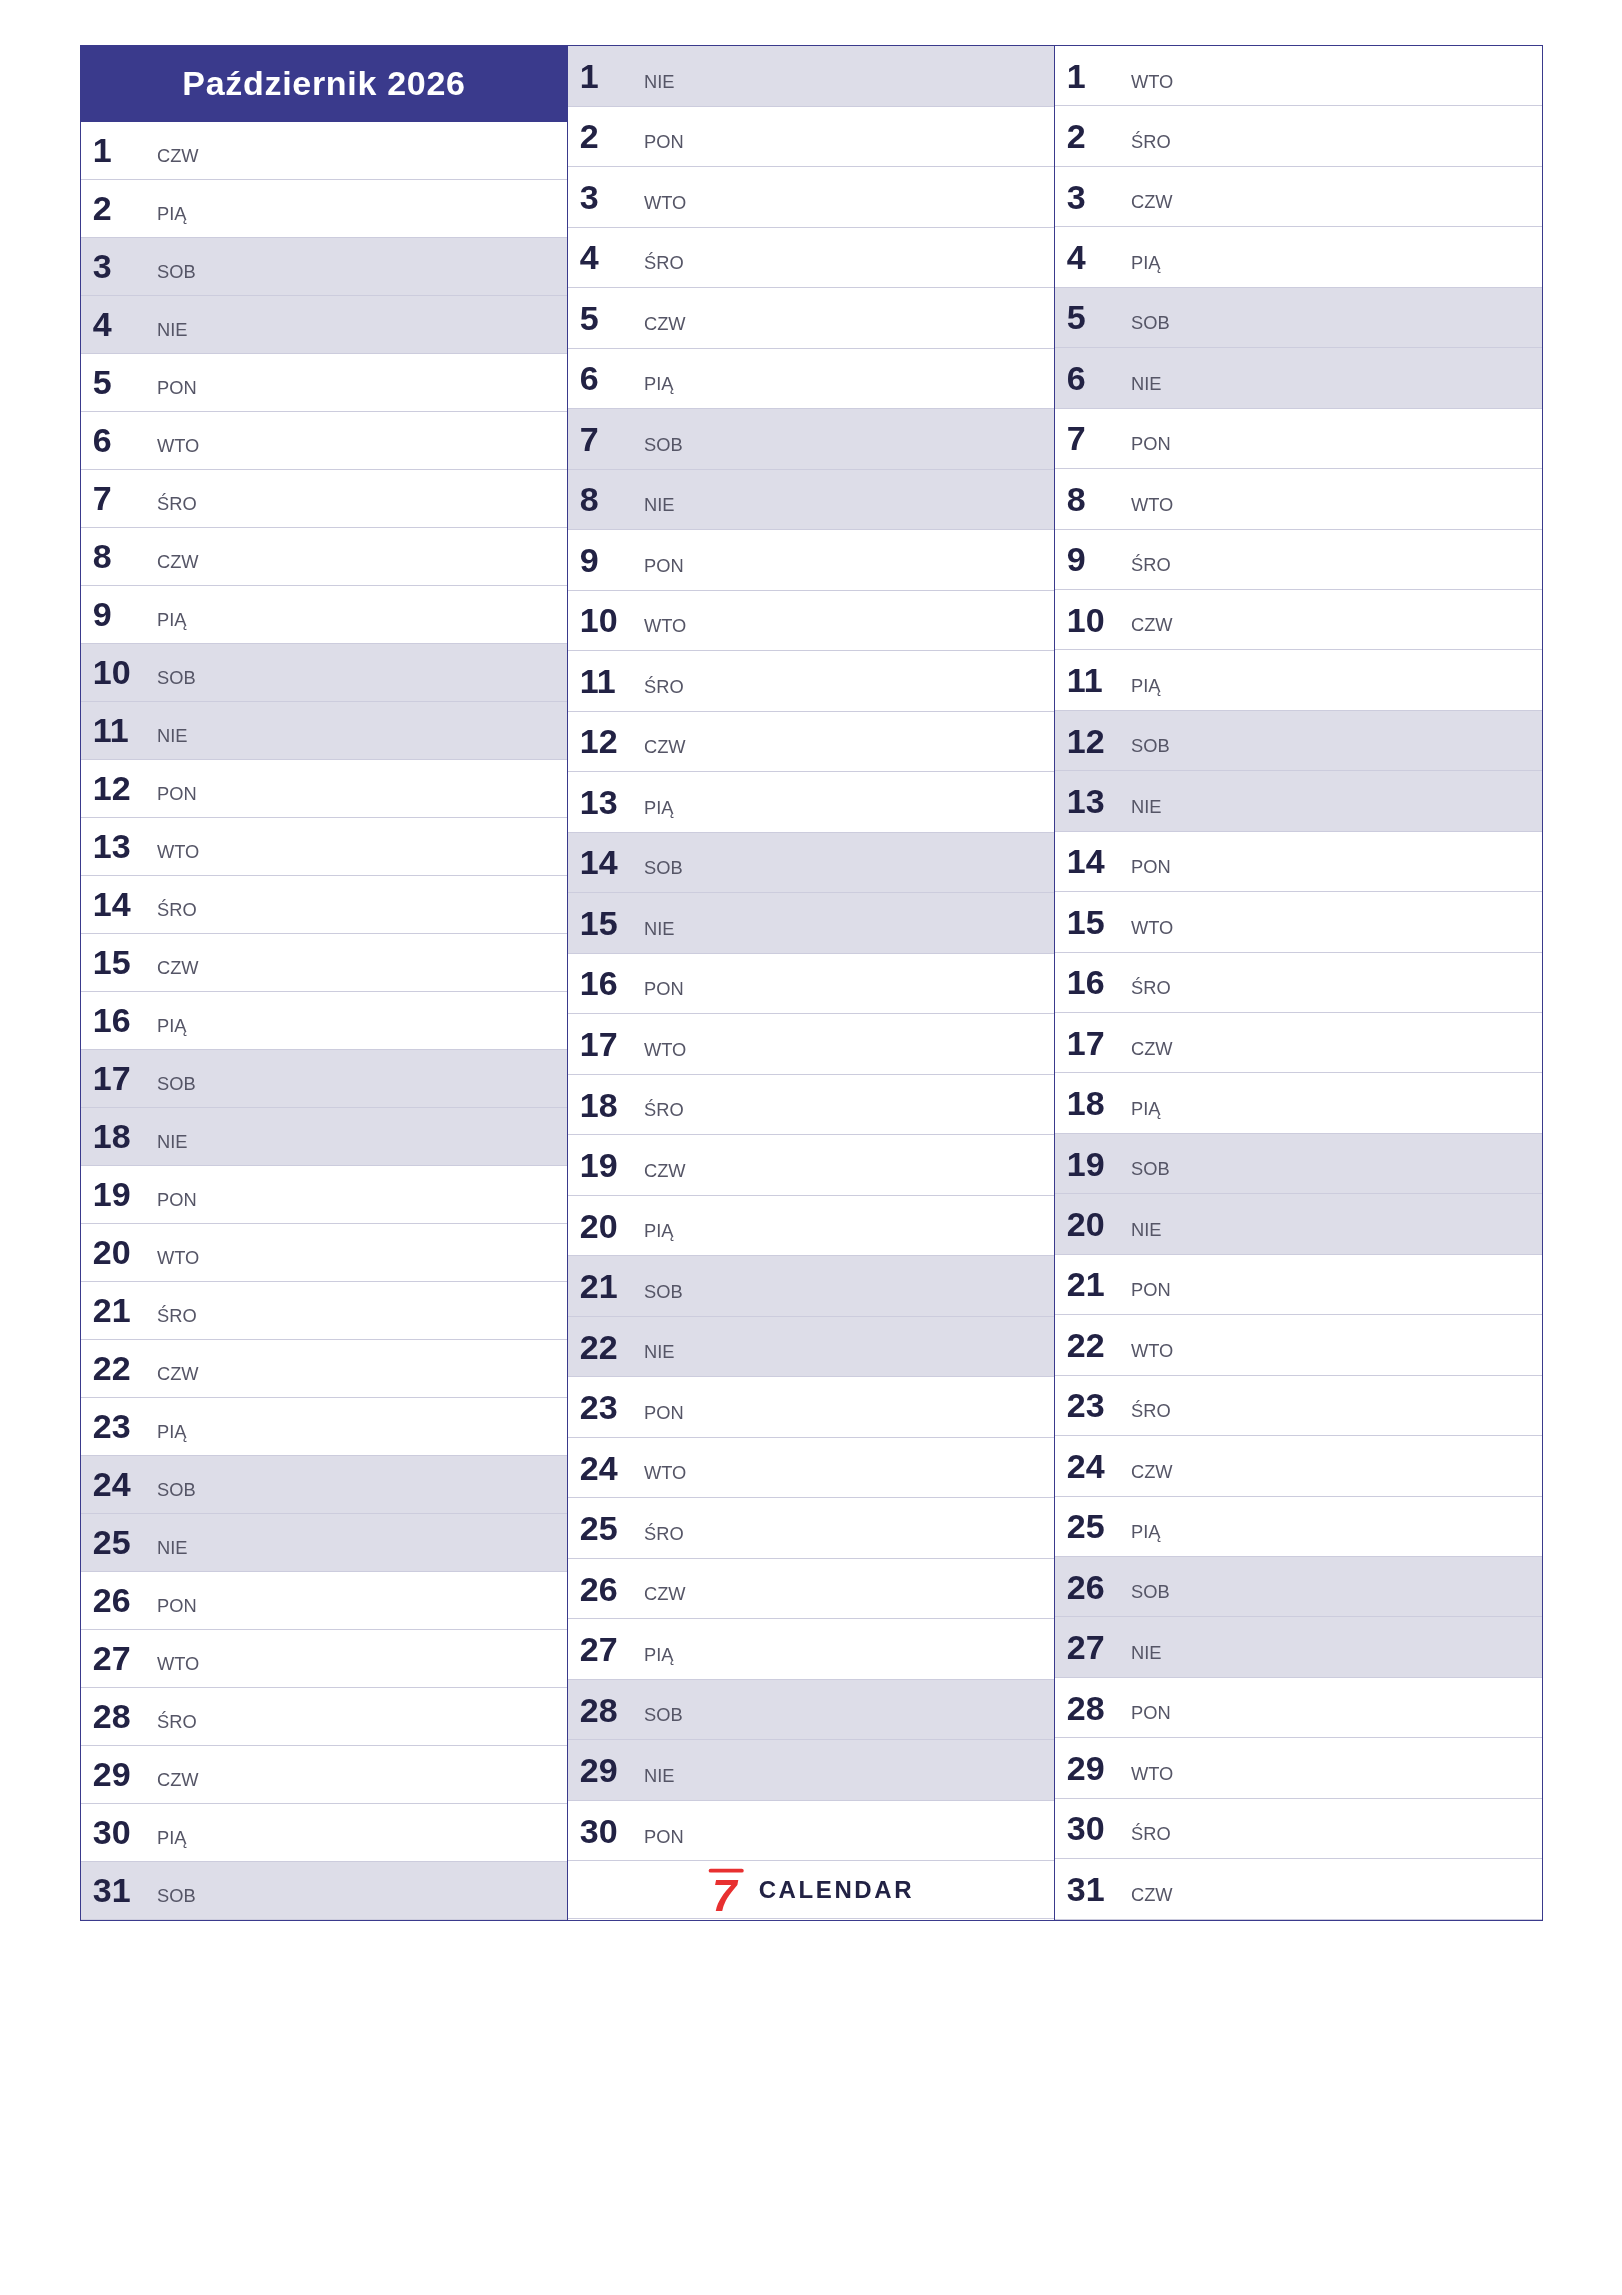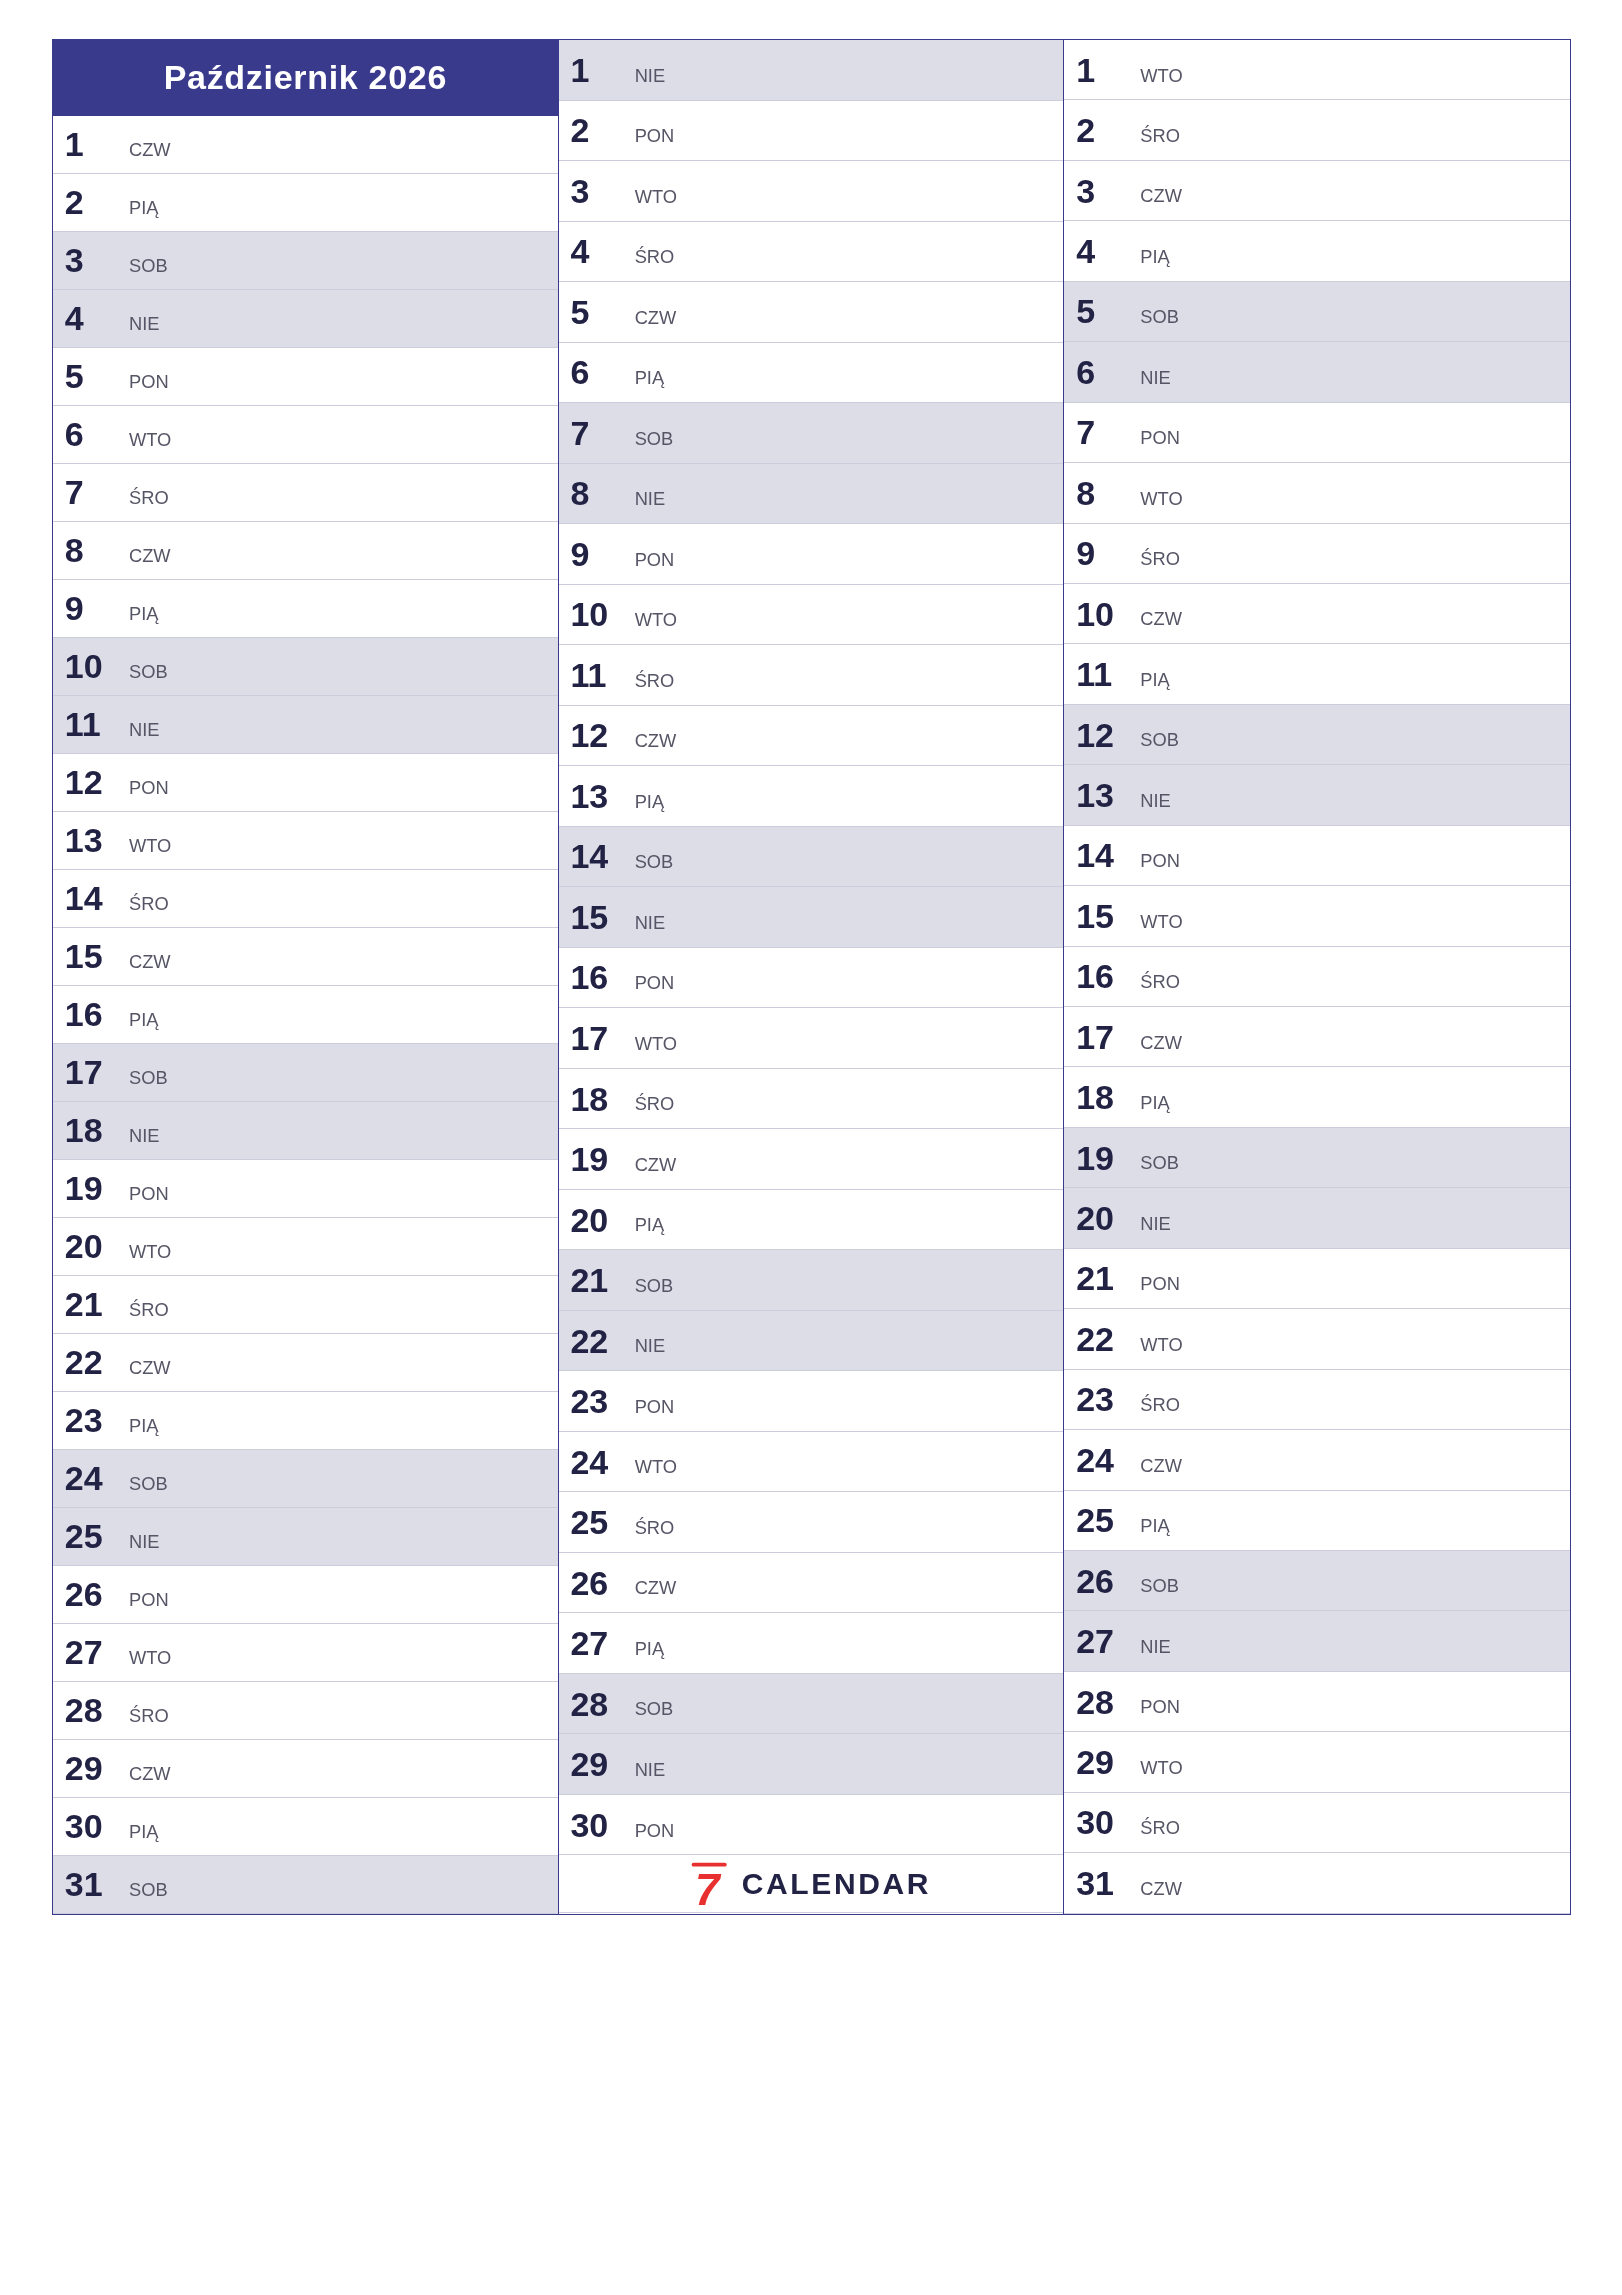--- a/index.html
+++ b/index.html
@@ -6,23 +6,24 @@
     body {
       width: 1623px;
       height: 2295px;
       background: #ffffff;
       font-family: Arial, sans-serif;
       overflow: hidden;
     }
     .page {
       width: 1623px;
       height: 1748px;
-      padding: 39px 52px;
+      padding: 39px 80px;
       display: flex;
       flex-direction: column;
+      margin-top: 6px;
     }
     .calendar-grid {
       display: grid;
       grid-template-columns: 1fr 1fr 1fr;
       flex: 1;
       border: 1.3px solid #3a3a8c;
     }
     .month-col {
       display: flex;
       flex-direction: column;
@@ -75,21 +76,21 @@
       display: flex;
       flex-direction: row;
       align-items: baseline;
     }
     .calendar-logo {
       display: flex;
       align-items: center;
       gap: 11.8px;
     }
     .logo-text {
-      font-size: 30px;
+      font-size: 24px;
       font-weight: bold;
       color: #222244;
       letter-spacing: 2.6px;
     }
     
     .logo-row {
       display: flex;
       align-items: center;
       justify-content: center;
       flex: 1;

